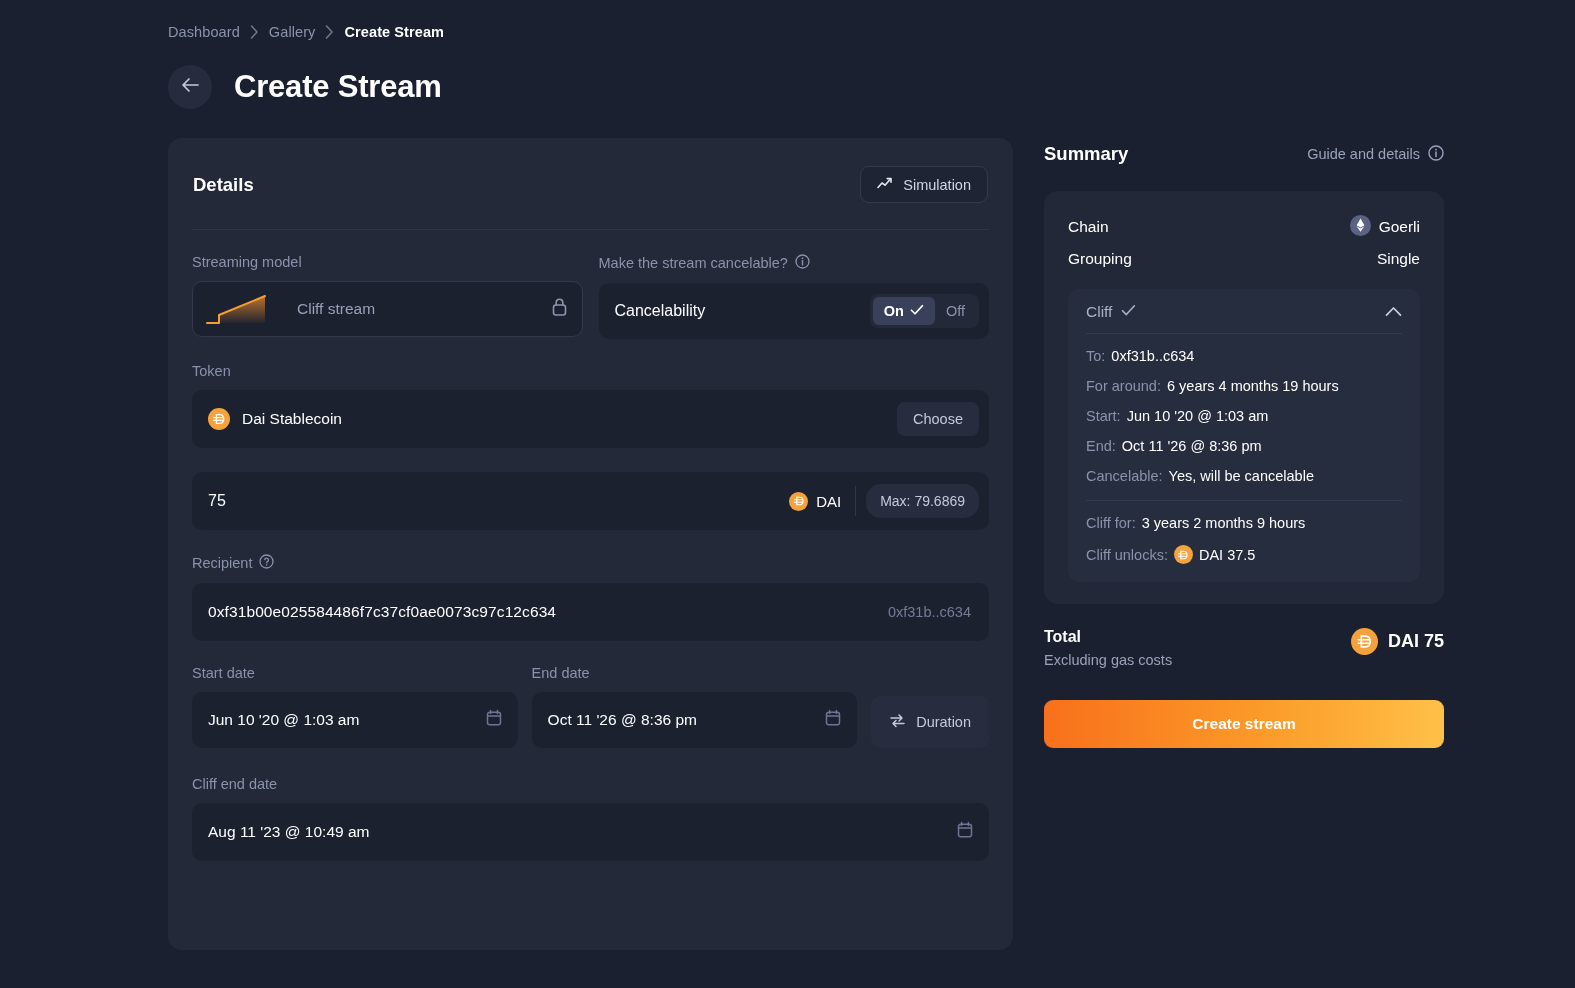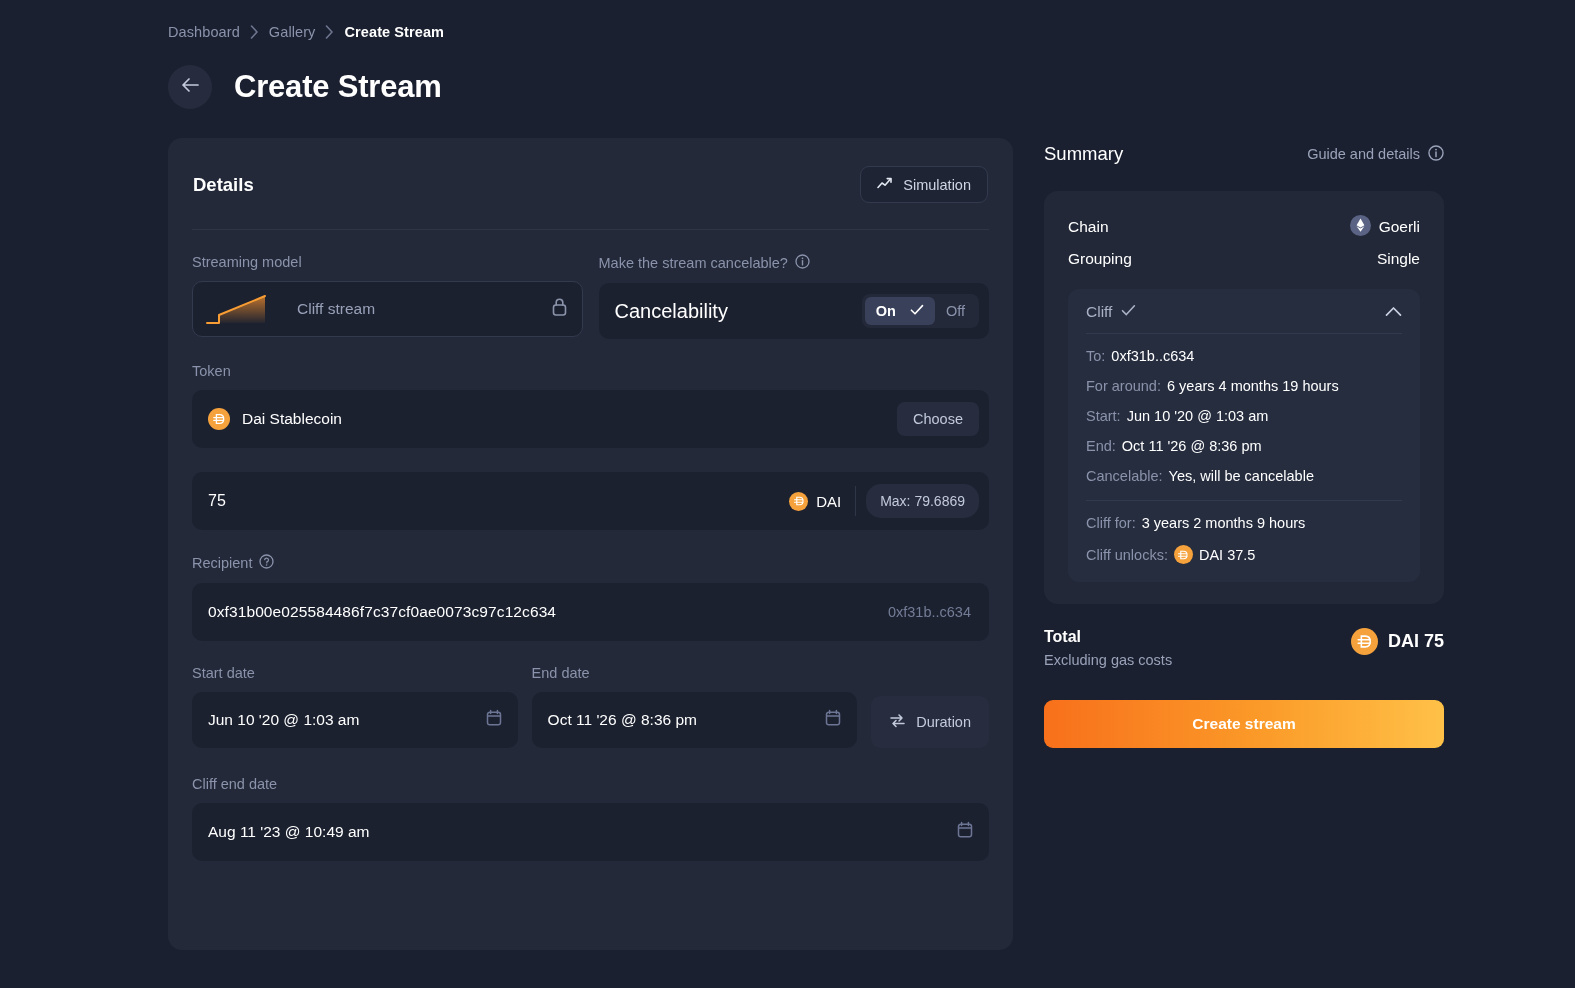--- a/index.html
+++ b/index.html
@@ -150,36 +150,36 @@
   .cancel-box {
     margin-top: 11px;
     height: 56px;
     background: #1c2130;
     border-radius: 10px;
     display: flex;
     align-items: center;
     justify-content: space-between;
     padding: 0 10px 0 16px;
   }
-  .cancel-label { font-size: 20px; color: #ffffff; }
+  .cancel-label { font-size: 16px; color: #ffffff; }
   .toggle {
     display: flex;
     align-items: center;
     background: #232939;
     border-radius: 8px;
     padding: 3px;
   }
   .toggle-opt {
     padding: 6px 11px;
     border-radius: 6px;
     font-size: 14.5px;
     color: #8a93ab;
     display: flex;
     align-items: center;
-    gap: 14px;
+    gap: 6px;
     cursor: pointer;
   }
   .toggle-opt.active {
     background: #39405a;
     color: #ffffff;
     font-weight: 600;
   }
 
   
   .section { margin-top: 24px; }
@@ -299,21 +299,21 @@
     left: 1044px;
     top: 138px;
     width: 400px;
   }
   .summary-head {
     display: flex;
     align-items: center;
     justify-content: space-between;
     height: 32px;
   }
-  .summary-title { font-size: 18.5px; font-weight: 400; color: #ffffff; }
+  .summary-title { font-size: 18.5px; font-weight: 700; color: #ffffff; }
   .guide {
     display: flex;
     align-items: center;
     gap: 8px;
     font-size: 14.5px;
     color: #9aa3ba;
     cursor: pointer;
   }
   .summary-card {
     margin-top: 21px;

